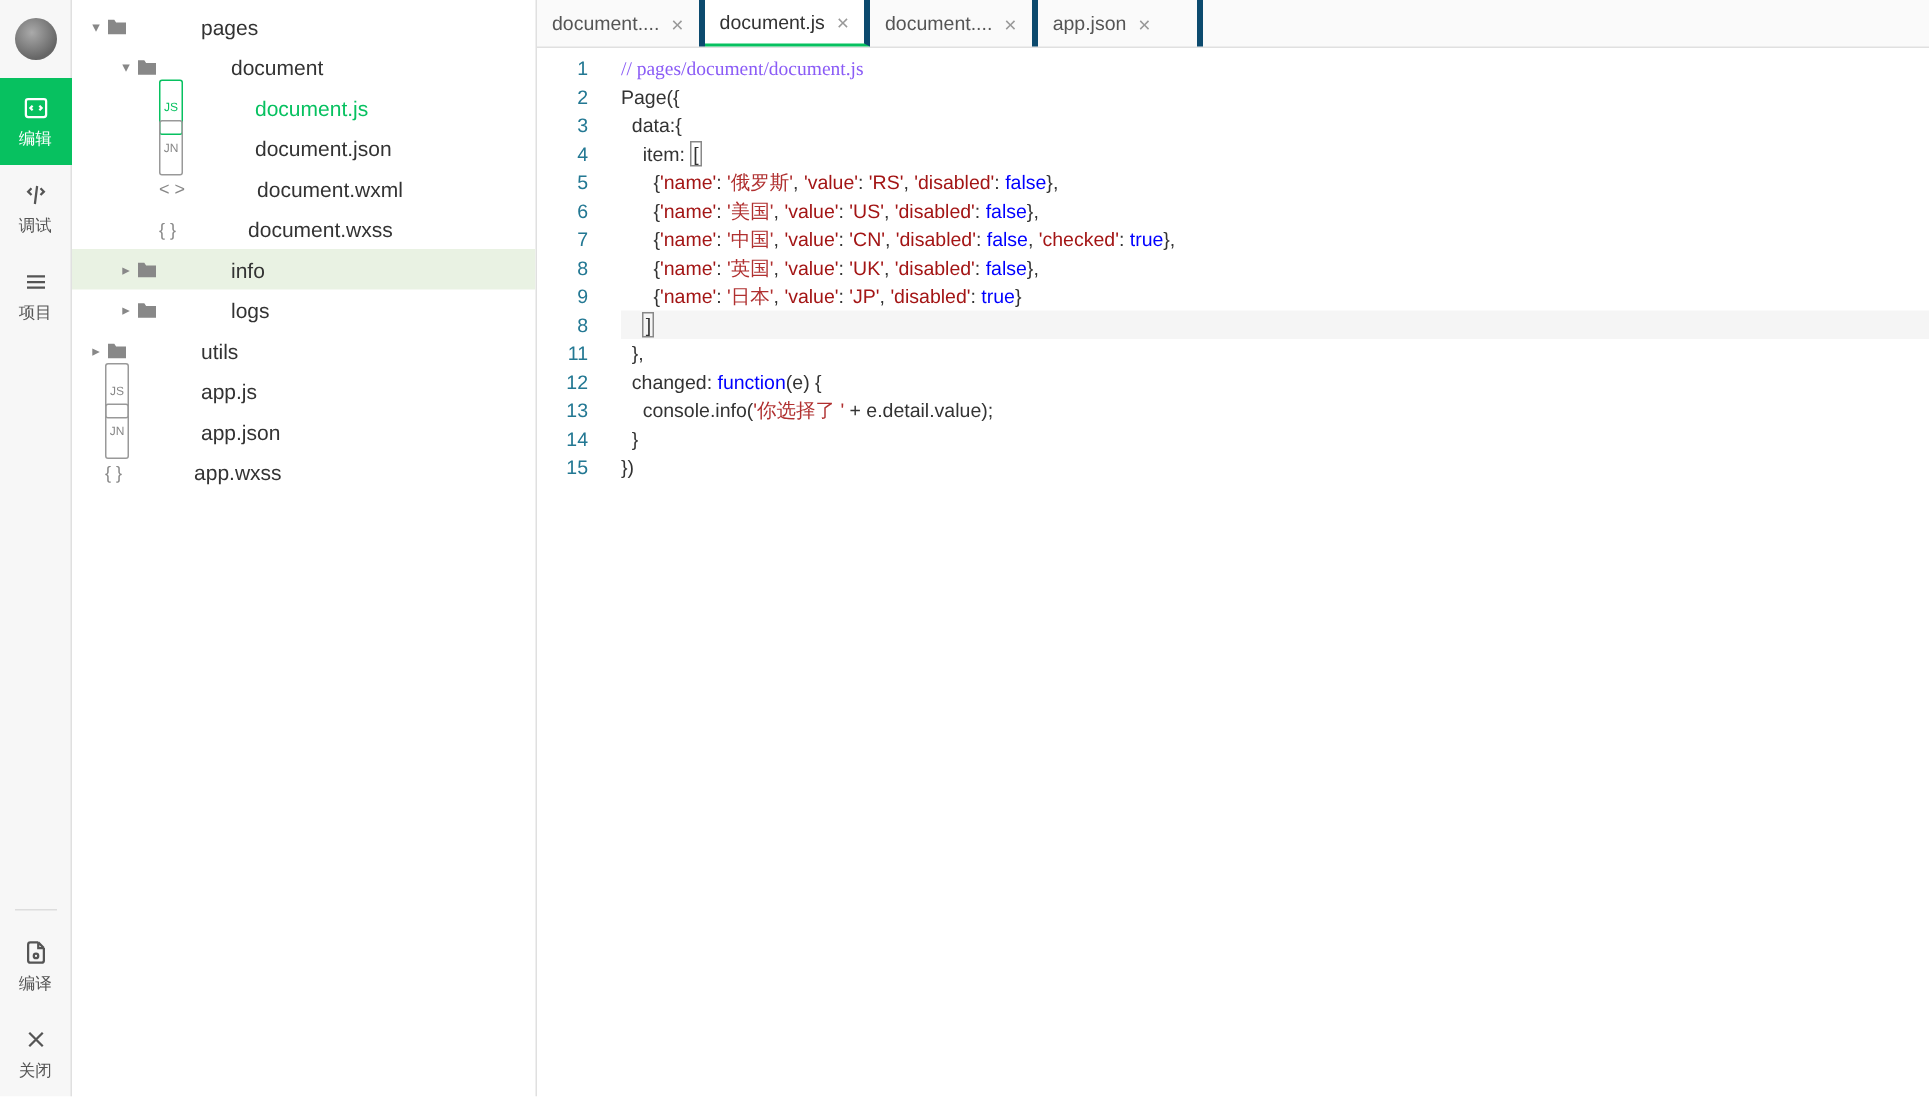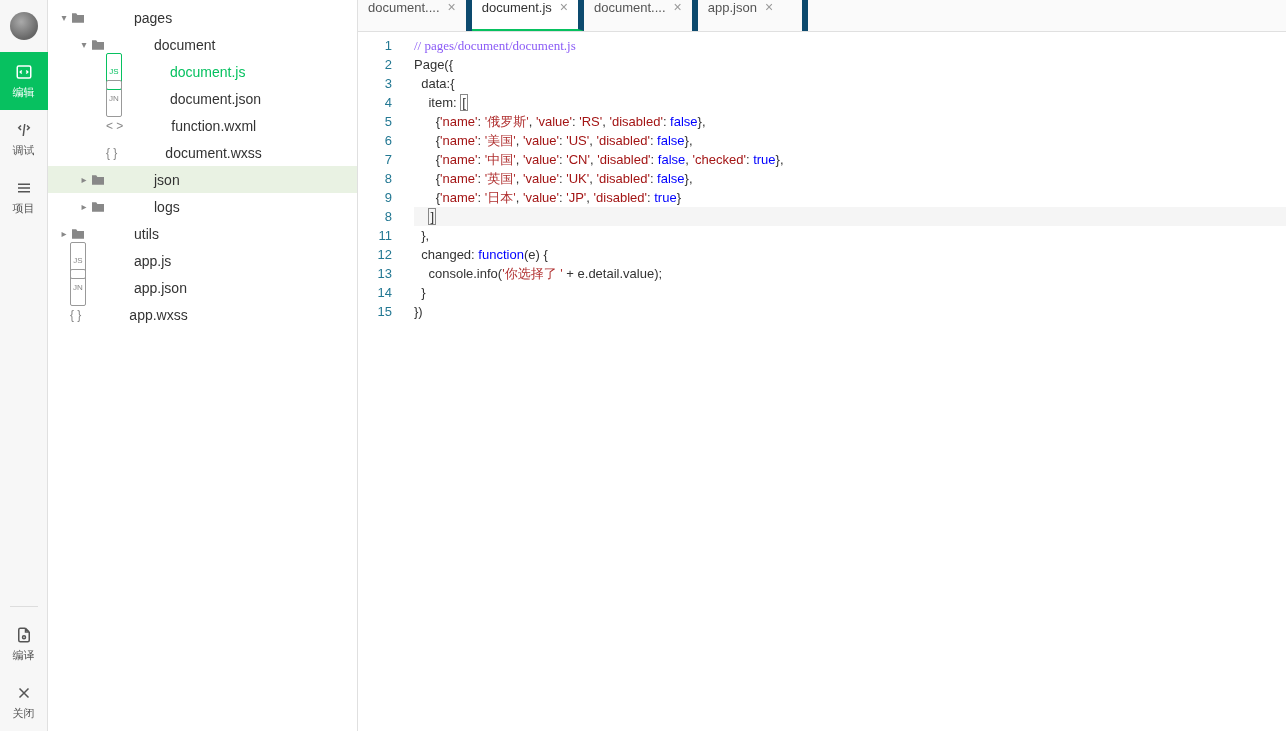--- a/index.html
+++ b/index.html
@@ -23,21 +23,21 @@
 .tree-row.active-file{color:#07c160;}
 .tree-row.active-file .file-icon-box{border-color:#07c160;color:#07c160;}
 .arrow{width:12px;text-align:center;color:#888;font-size:10px;}
 .folder-icon{width:16px;height:12px;margin-right:6px;fill:#888;}
 .file-icon-box{border:1px solid #999;color:#888;font-size:8px;padding:12px 2px;border-radius:2px;margin-right:6px;min-width:16px;text-align:center;line-height:11px;}
 .file-icon-code{color:#888;margin-right:6px;font-size:12px;}
 .file-icon-brace{color:#888;margin-right:6px;font-size:12px;}
 .tree-label{font-size:14px;margin-left:42px;}
 .editor{flex:1;display:flex;flex-direction:column;}
 .tabs{height:32px;display:flex;align-items:stretch;border-bottom:1px solid #e0e0e0;background:#fafafa;}
-.tab{display:flex;padding:0 10px;gap:8px;cursor:pointer;font-size:13px;color:#555;border-right:6px solid #0c4a6e;min-width:110px;}
+.tab{display:flex;align-items:center;padding:0 10px;gap:8px;cursor:pointer;font-size:13px;color:#555;border-right:4px solid #0c4a6e;min-width:110px;}
 .tab.active{background:#fff;border-bottom:2px solid #07c160;color:#333;}
 .tab .close{color:#999;cursor:pointer;font-size:14px;line-height:1;}
 .code-area{flex:1;display:flex;font-family:Consolas,Menlo,monospace;font-size:13px;overflow:auto;}
 .gutter{width:46px;text-align:right;padding:4px 12px 0 0;color:#237893;background:#fff;user-select:none;}
 .gutter .ln{height:19px;line-height:19px;}
 .code{flex:1;padding:4px 0 0 10px;white-space:pre;color:#333;}
 .code .line{height:19px;line-height:19px;}
 .code .line.hl{background:#f5f5f5;}
 .tk-com{color:#8b5cf6;font-family:Liberation Serif, serif;}
 .tk-id{color:#333;}
@@ -110,32 +110,32 @@
     <div class="tree-row active-file" style="padding-left:58px">
       <span class="file-icon-box">JS</span>
       <span class="tree-label">document.js</span>
     </div>
     <div class="tree-row" style="padding-left:58px">
       <span class="file-icon-box">JN</span>
       <span class="tree-label">document.json</span>
     </div>
     <div class="tree-row" style="padding-left:58px">
       <span class="file-icon-code">&lt; &gt;</span>
-      <span class="tree-label">function.wxml</span>
+      <span class="tree-label">document.wxml</span>
     </div>
     <div class="tree-row" style="padding-left:58px">
       <span class="file-icon-brace">{ }</span>
       <span class="tree-label">document.wxss</span>
     </div>
     <div class="tree-row selected" style="padding-left:30px">
       <span class="arrow">▸</span>
       <svg class="folder-icon" viewBox="0 0 24 20">
           <path d="M2 2h7l2 3h11v13H2z"></path>
         </svg>
-      <span class="tree-label">json</span>
+      <span class="tree-label">info</span>
     </div>
     <div class="tree-row" style="padding-left:30px">
       <span class="arrow">▸</span>
       <svg class="folder-icon" viewBox="0 0 24 20">
           <path d="M2 2h7l2 3h11v13H2z"></path>
         </svg>
       <span class="tree-label">logs</span>
     </div>
     <div class="tree-row" style="padding-left:10px">
       <span class="arrow">▸</span>

